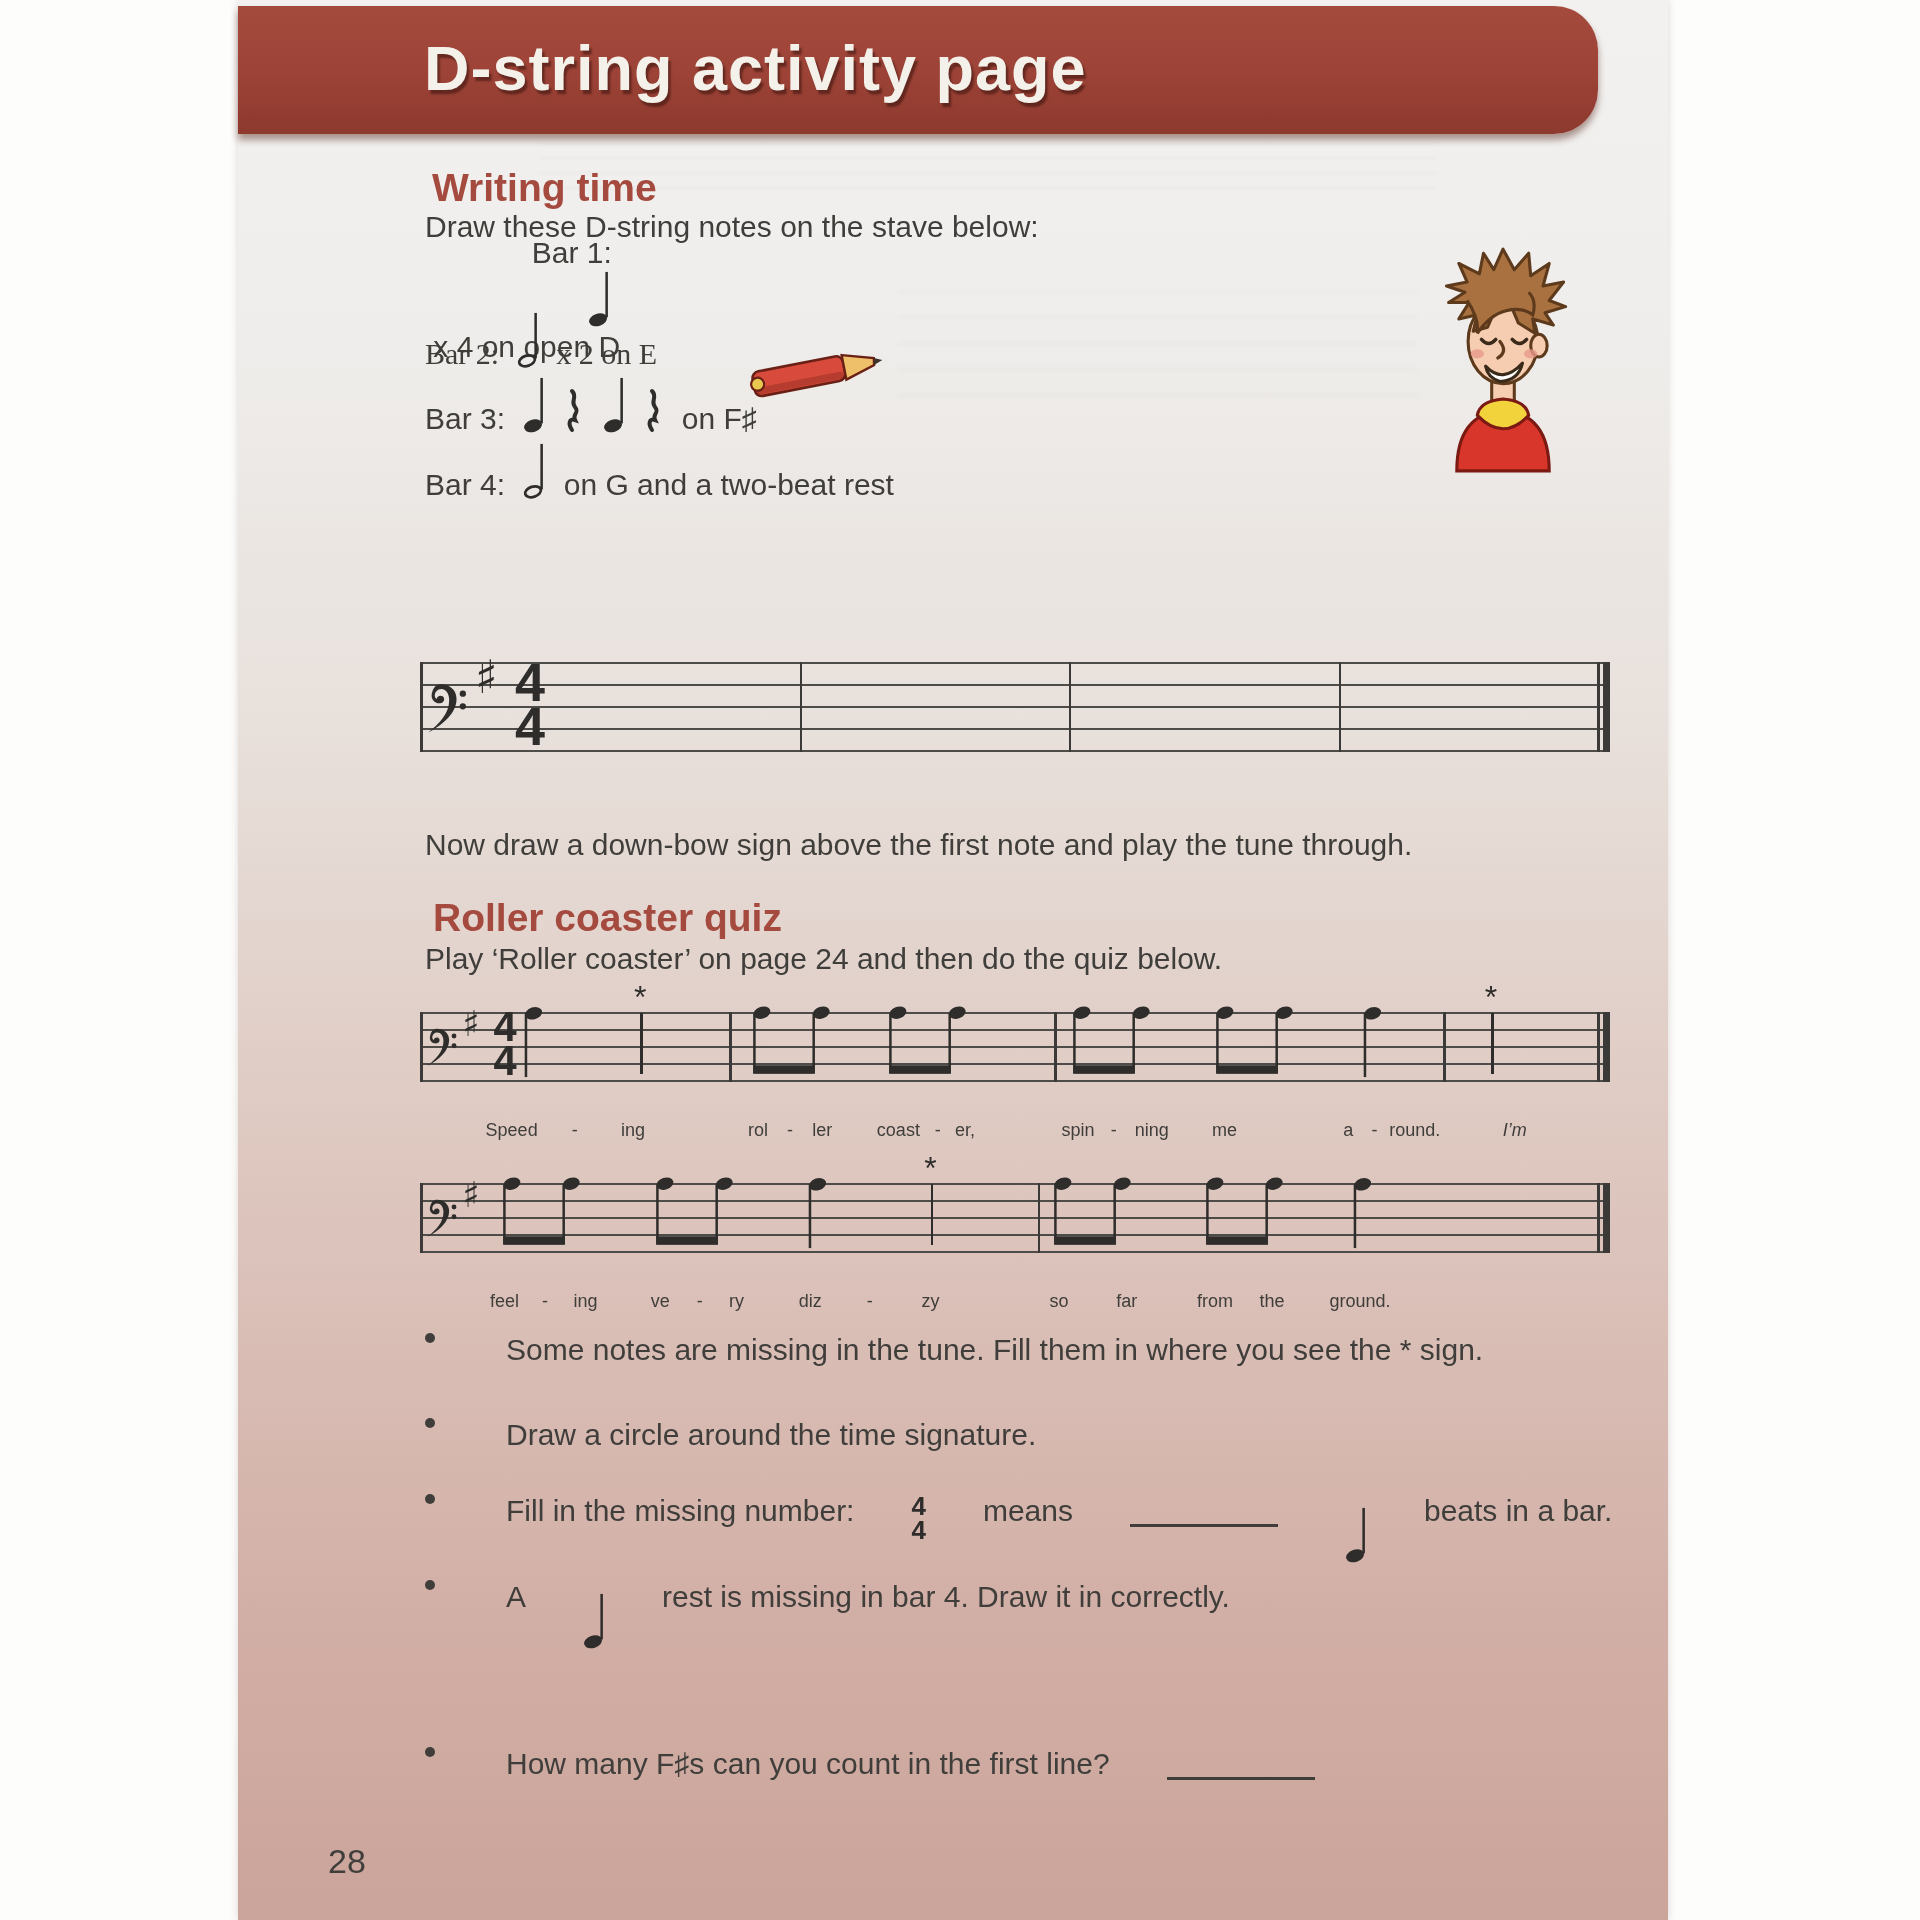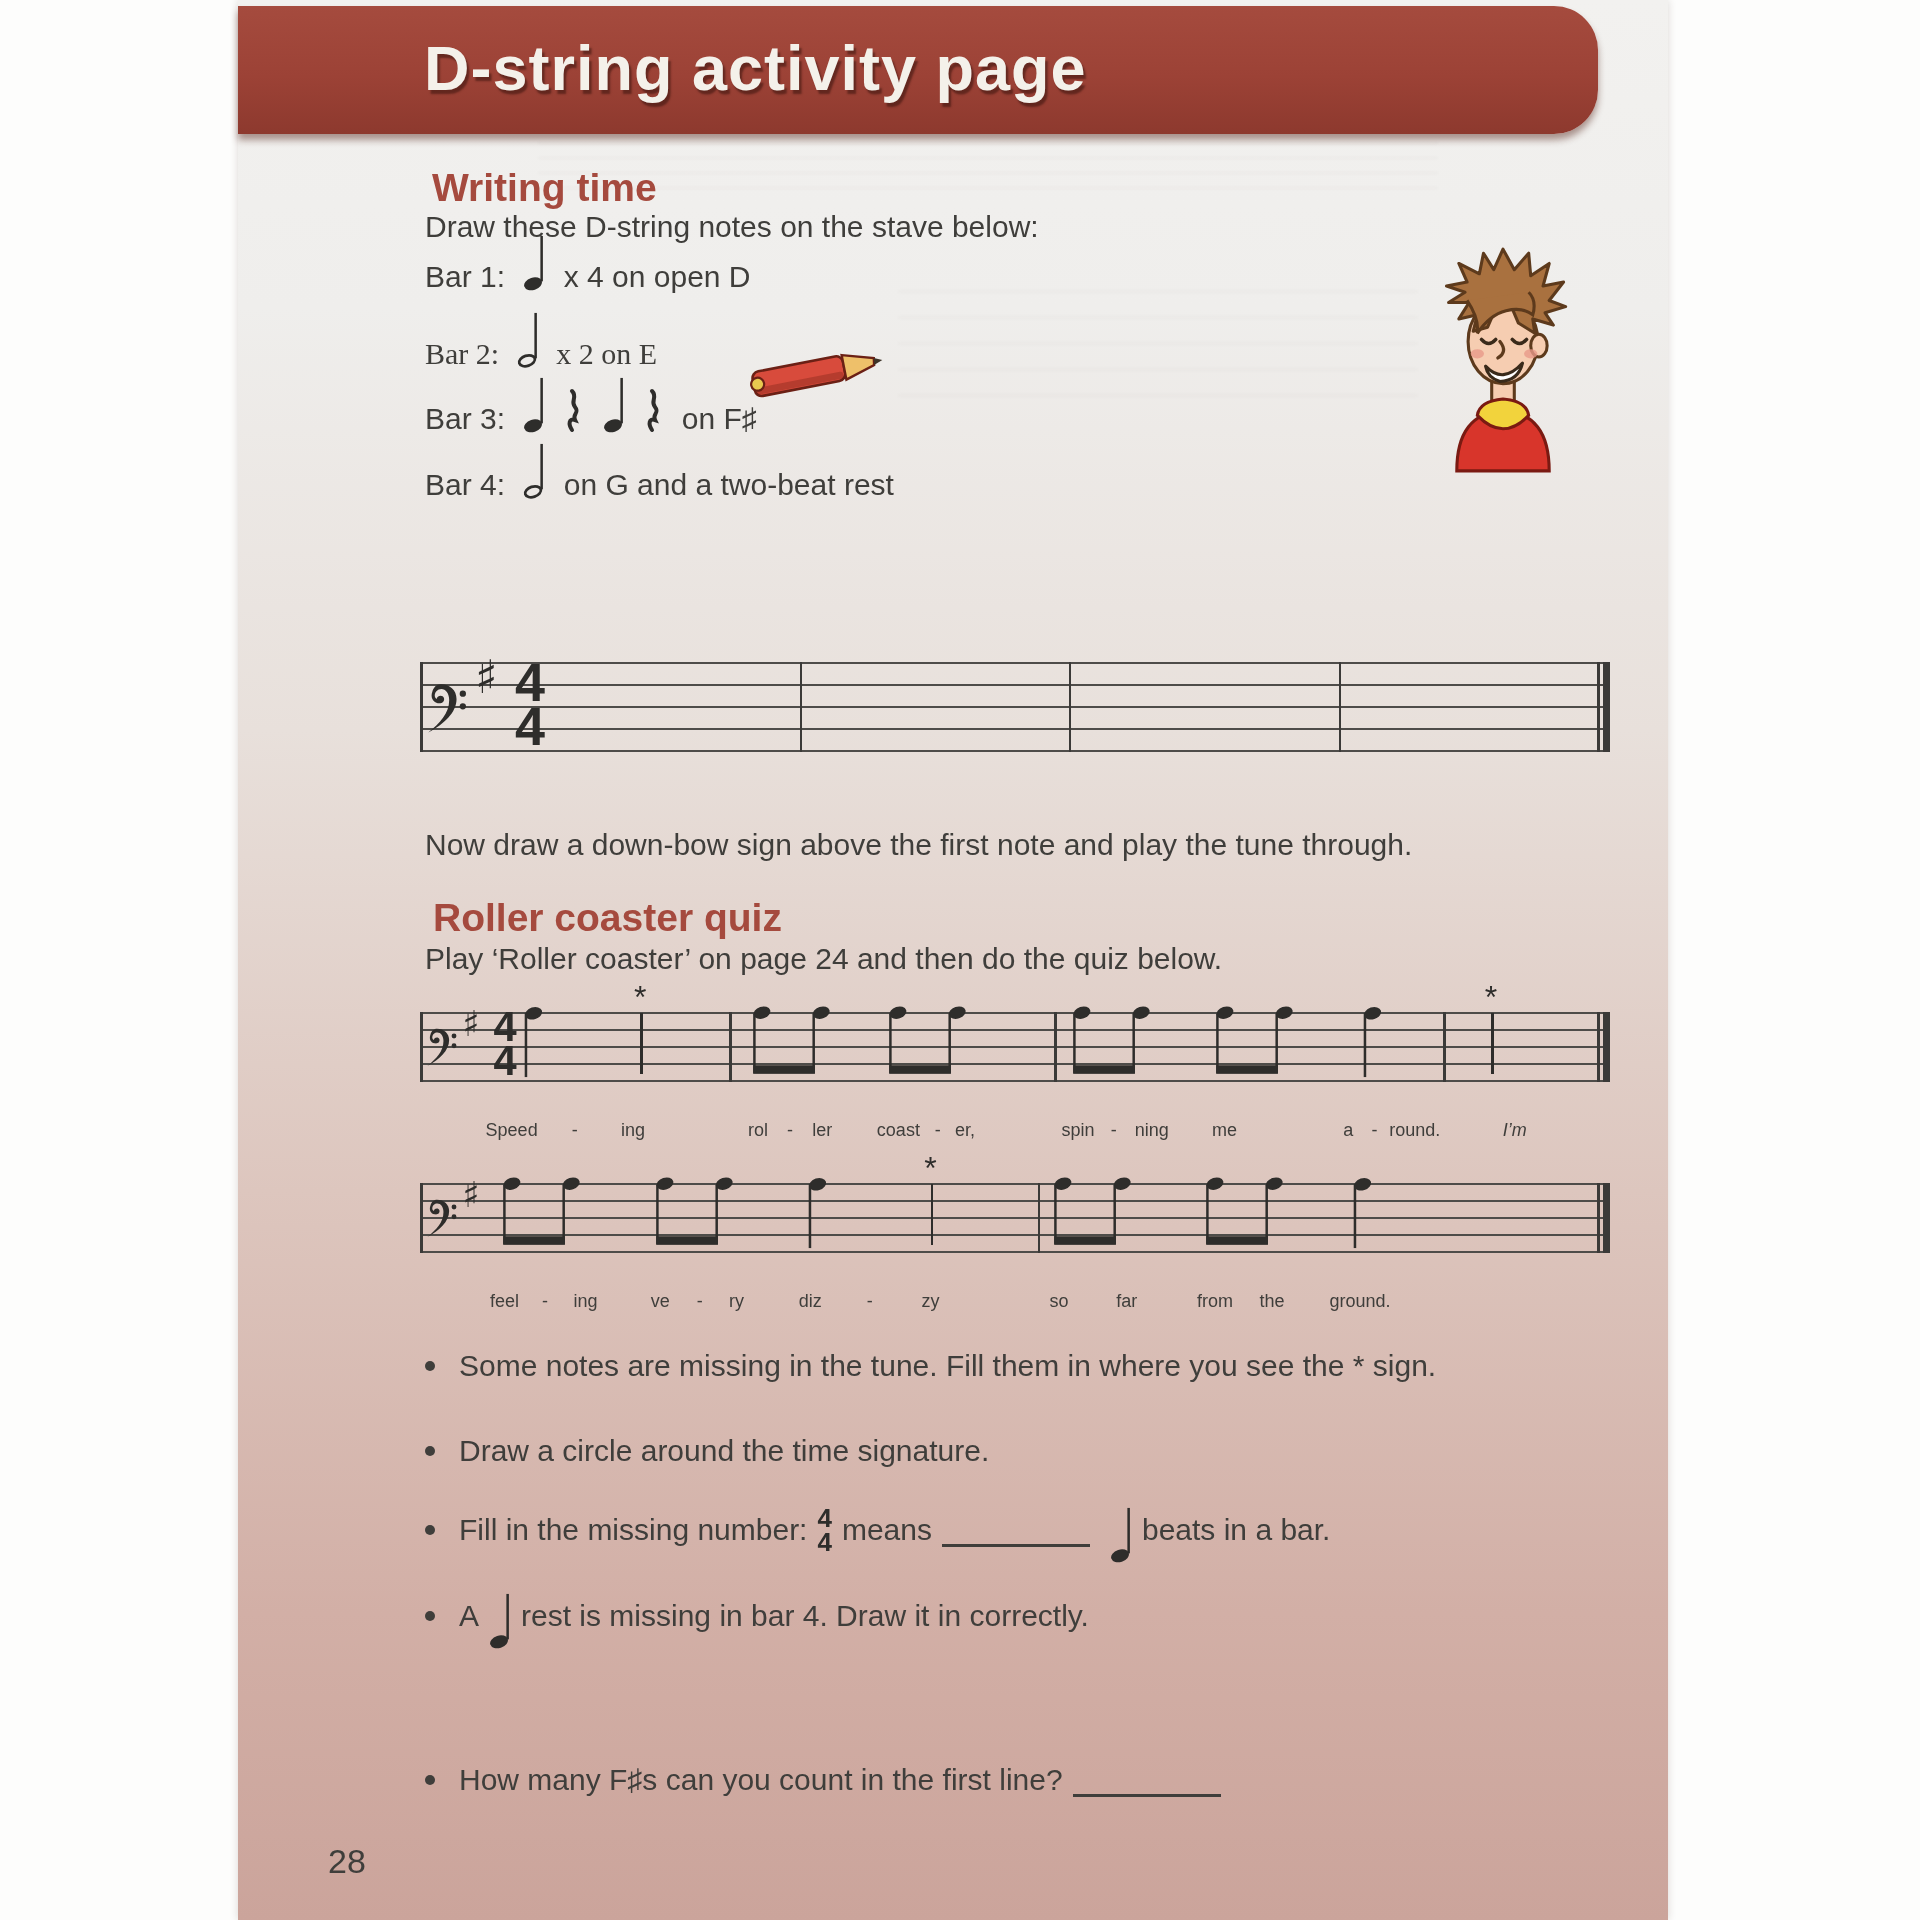--- a/index.html
+++ b/index.html
@@ -11,21 +11,21 @@
   .banner{position:absolute;left:0;top:6px;width:1360px;height:128px;
           background:linear-gradient(180deg,#a54b3e 0%,#9c4236 55%,#8d392e 100%);
           border-radius:0 44px 44px 0;box-shadow:0 6px 7px rgba(80,30,20,.45);}
   .banner h1{margin:0;position:absolute;left:186px;top:26px;font-size:63px;font-weight:bold;
              color:#f4f1ea;letter-spacing:1px;text-shadow:2.5px 3.5px 2px rgba(55,18,12,.55);}
   .h2{position:absolute;font-size:39px;font-weight:bold;color:#a54a3e;margin:8px;}
   .body-text{position:absolute;font-size:30px;color:#3f3e3b;margin:0;white-space:pre;}
   .row{position:absolute;display:flex;align-items:flex-end;height:70px;color:#3f3e3b;font-size:30px;}
   .row .seg-text{white-space:pre;}
   .seg-glyph{margin:0 9px 2px 9px;flex:none;}
-  .bullet{position:absolute;display:flex;align-items:center;min-height:66px;color:#3f3e3b;font-size:30px;}
+  .bullet{position:absolute;display:flex;align-items:flex-start;min-height:66px;color:#3f3e3b;font-size:30px;gap:47px;}
   .bullet .dot{width:10px;height:10px;border-radius:50%;background:#3f3e3b;margin-right:24px;flex:none;}
   .bullet .seg-glyph{margin-top:12px;}
   .blank{width:148px;height:30px;border-bottom:3.5px solid #3f3e3b;margin:0 10px;flex:none;}
   .tsig{display:flex;flex-direction:column;align-items:center;margin:0 10px;flex:none;}
   .tsig span{font-size:26px;font-weight:bold;line-height:24px;color:#2e2d2b;}
   .stave{position:absolute;}
   .stave .sline{position:absolute;left:0;width:100%;height:2px;background:#4e4c49;}
   .stave .bline{position:absolute;width:2.5px;background:#3b3a38;top:0;}
   .stave .clef{position:absolute;}
   .stave .ksharp{position:absolute;color:#2e2d2b;font-weight:bold;font-family:"DejaVu Sans",sans-serif;}
@@ -88,21 +88,21 @@
   <div class="banner">
     <h1>D-string activity page</h1>
   </div>
 
   <div class="ghost" style="left:300px;top:142px;width:900px;height:60px;background:repeating-linear-gradient(180deg,rgba(110,95,88,.10) 0 2px,transparent 2px 15px);"></div>
   <div class="ghost" style="left:660px;top:290px;width:520px;height:130px;background:repeating-linear-gradient(180deg,rgba(110,95,88,.07) 0 3px,transparent 3px 26px);"></div>
 
   <p class="h2" style="left:186px;top:158px;">Writing time</p>
   <p class="body-text" style="left:187px;top:210px;">Draw these D-string notes on the stave below:</p>
 
-  <div class="row" style="left:187px;top:224px;">
+  <div class="row" style="left:187px;top:236px;flex-direction:column;">
       <span class="seg-text">Bar 1: </span>
       <svg width="24" height="58" preserveAspectRatio="none" class="seg-glyph">
         <use href="#g-quarter" xlink:href="#g-quarter"></use>
       </svg>
       <span class="seg-text"> x 4 on open D</span>
     </div>
   <div class="row" style="left:187px;top:301px;font-family:Liberation Serif, serif;">
       <span class="seg-text">Bar 2: </span>
       <svg width="24" height="58" preserveAspectRatio="none" class="seg-glyph">
         <use href="#g-half" xlink:href="#g-half"></use>

